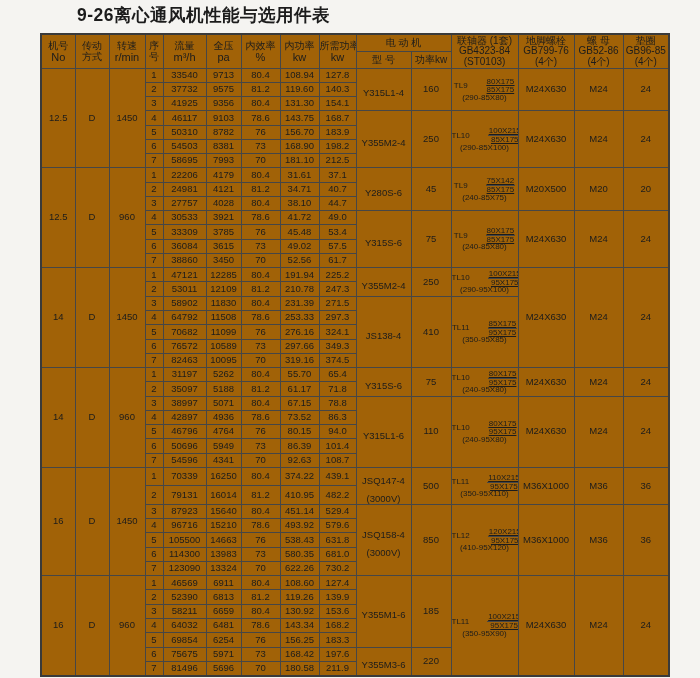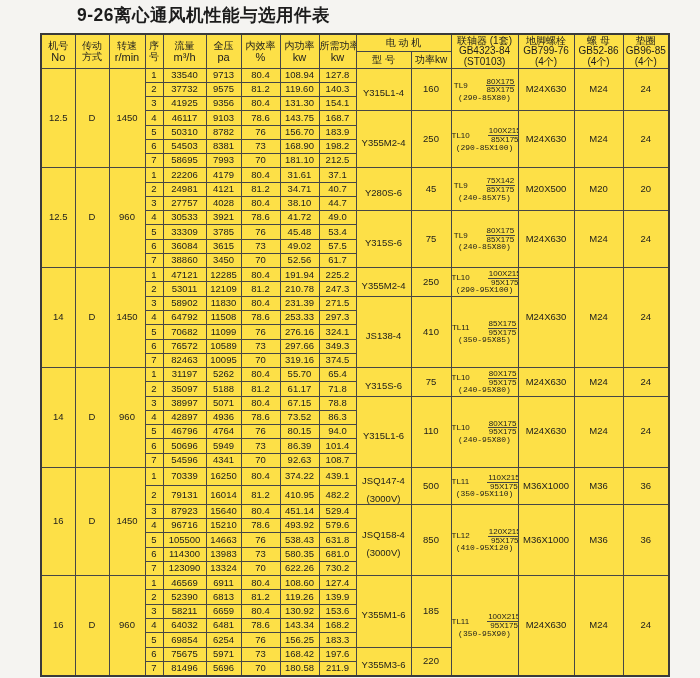--- a/index.html
+++ b/index.html
@@ -13,41 +13,41 @@
   }
   .title {
     position:absolute; left:54px; top:3px;
     font-size:17.5px; font-weight:bold; letter-spacing:0.5px;margin-left:23px;
   }
   table.fan {
     position:absolute; left:40px; top:33px;
     width:628px;
     border-collapse:collapse; table-layout:fixed;
     border:2px solid #3a3a3a;
-    background:#fde047;
+    background:#a16207;
   }
   th, td {
     border:1px solid #464646;
     text-align:center; vertical-align:middle;
     padding:0; overflow:hidden;
     font-size:9.5px; line-height:1.12;
     white-space:nowrap;
   }
   thead th { font-weight:normal; font-size:10px; height:17px; }
   thead .sub { font-size:10px; line-height:1.05; }
   thead .unit { font-size:11px; }
   tbody tr { height:14.28px; }
   tbody td { font-size:9.5px; }
   td.coup { font-size:8px; line-height:0.95; }
   .cp-row { display:inline-flex; align-items:center; justify-content:center; }
   .cp-pre { margin-right:18px; }
-  .cp-frac { display:inline-flex; flex-direction:column; }
+  .cp-frac { display:inline-flex; flex-direction:column;text-decoration:underline; }
   .cp-top { border-bottom:1px solid #464646; padding:0 1px; }
   .cp-bot { padding:0 1px; }
-  .cp-note { display:block;font-family:Liberation Mono, monospace; }
+  .cp-note { display:block; }
   .model-line { line-height:1.05;margin-top:8px; }
 </style>
 </head>
 <body>
 
 <div class="title">9-26离心通风机性能与选用件表</div>
 
 <table class="fan">
   <colgroup>
     <col style="width:34px">

